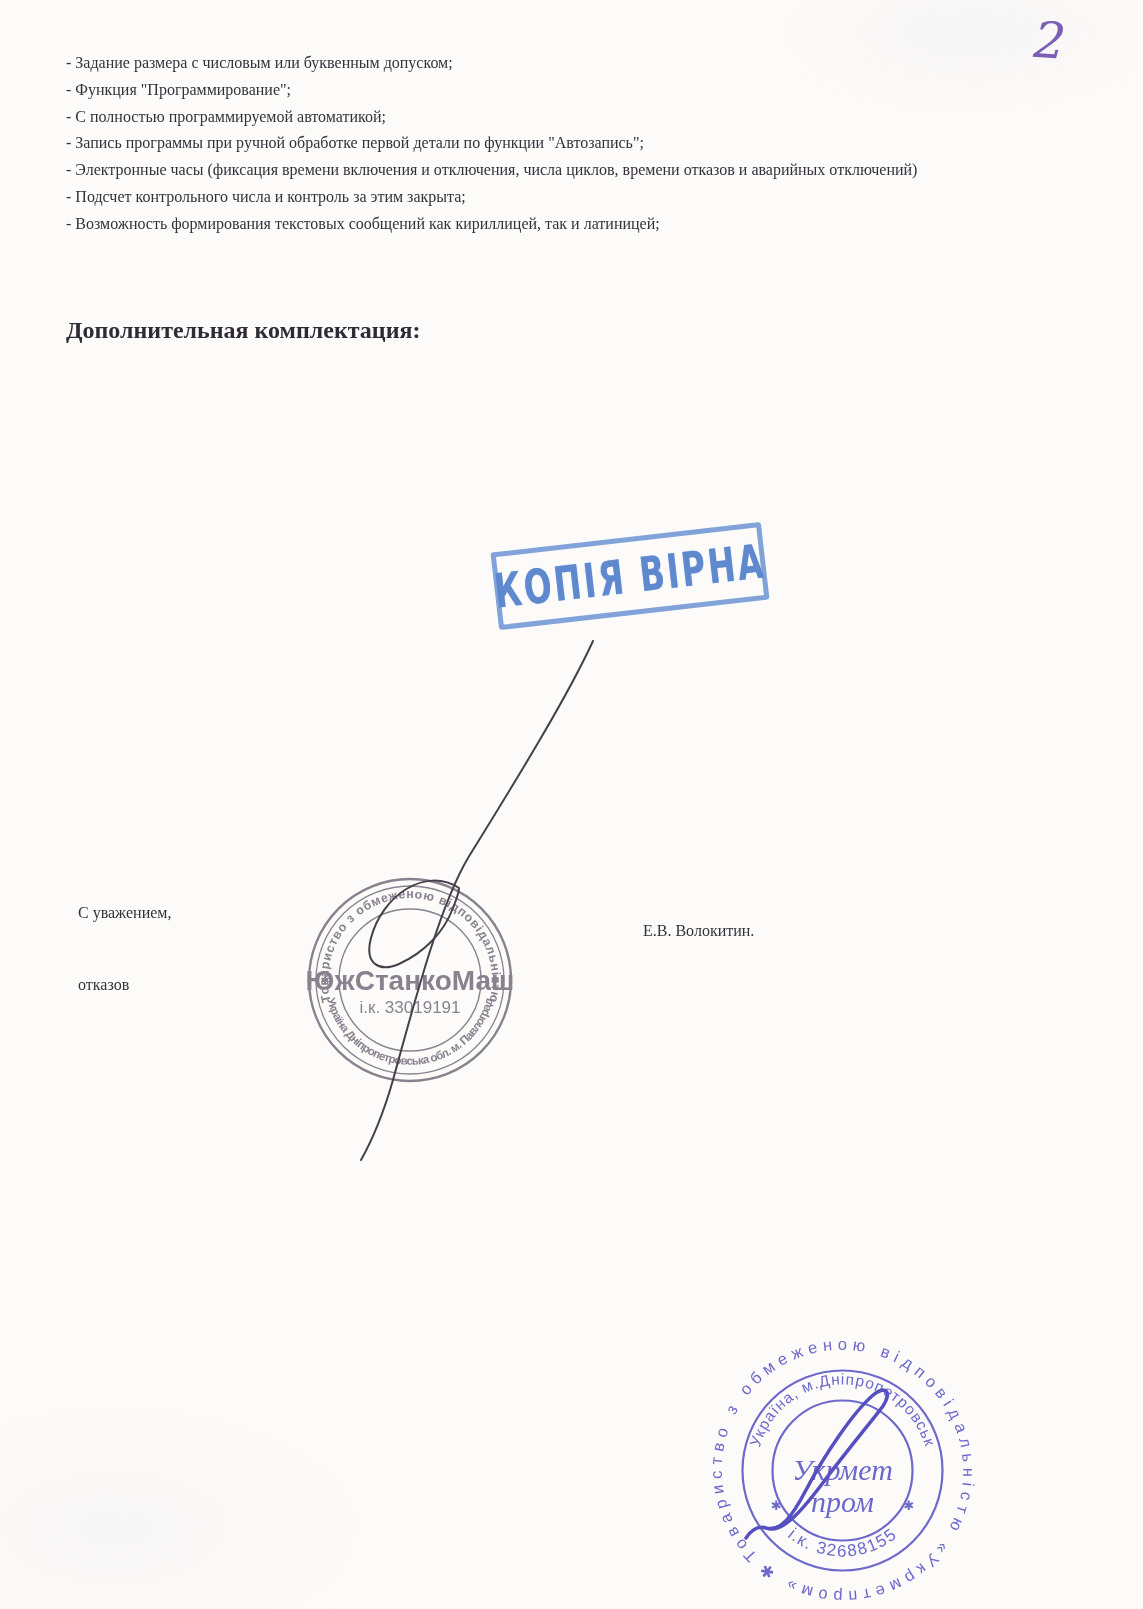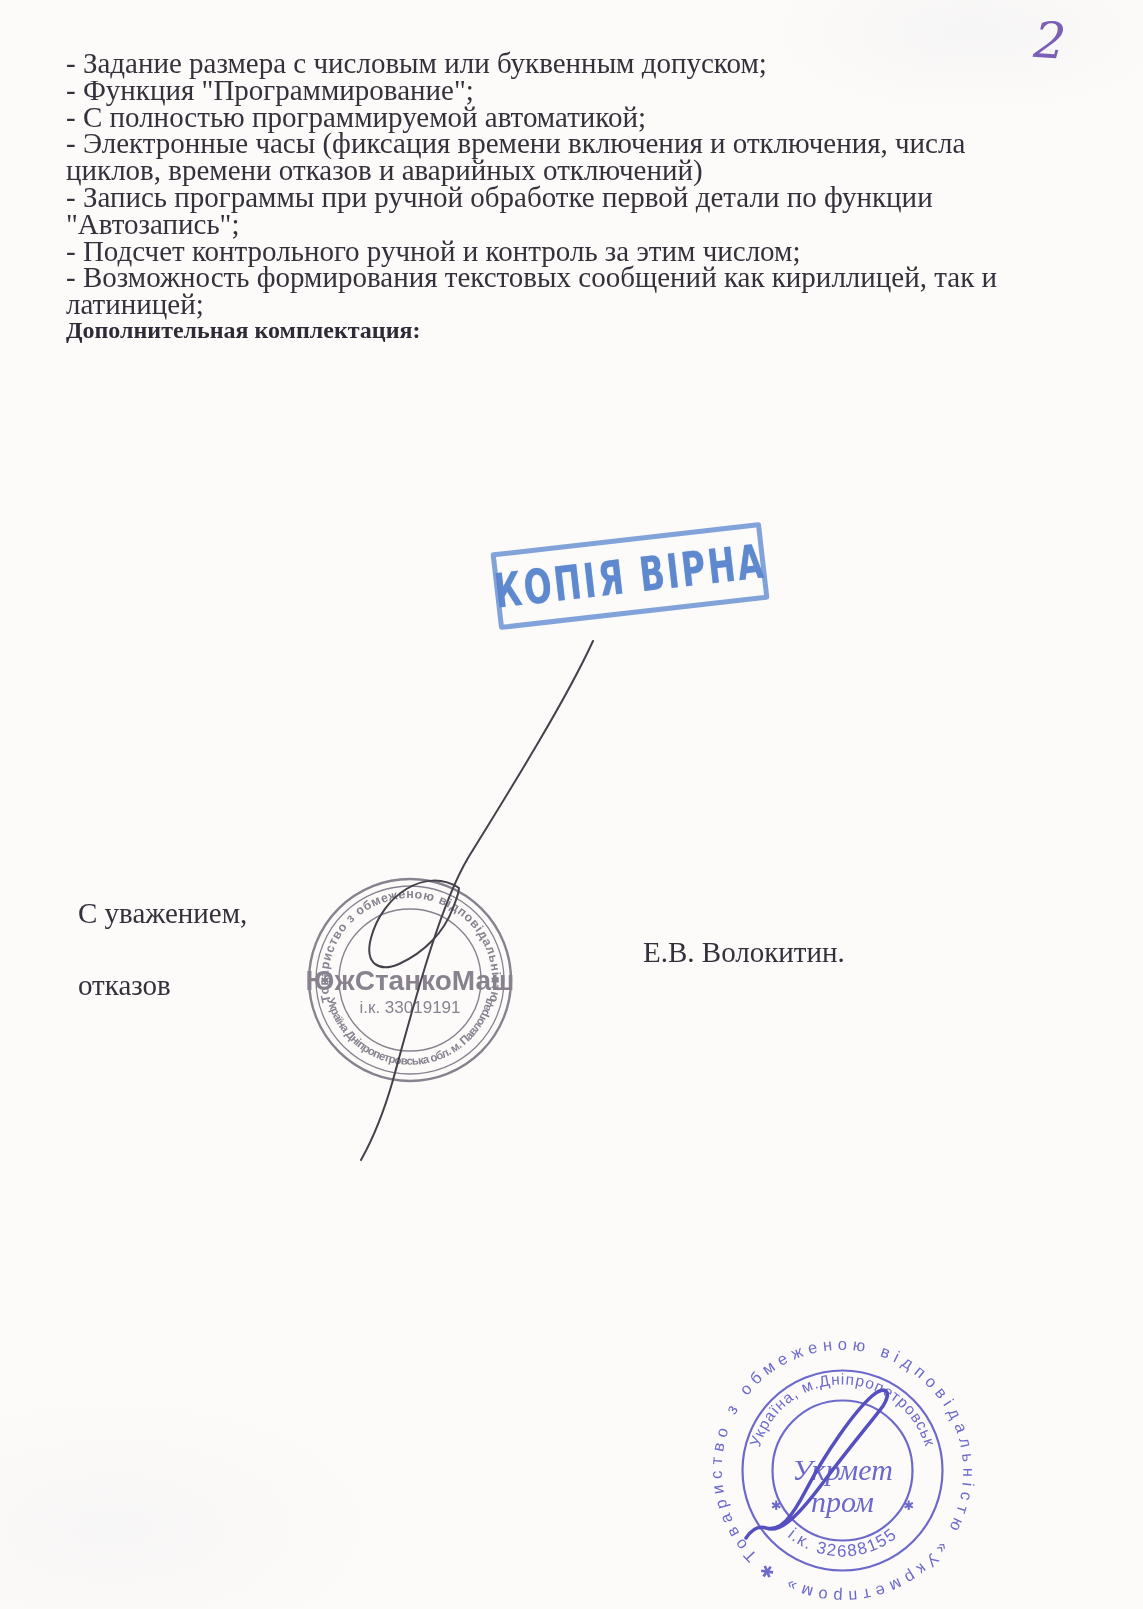--- a/index.html
+++ b/index.html
@@ -10,28 +10,28 @@
     position:relative;
     overflow:hidden;
   }
   .page{
     position:absolute;left:0;top:0;width:1143px;height:1609px;
     background:
       radial-gradient(ellipse 300px 120px at 85% 2%, rgba(200,198,205,0.10), transparent 70%),
       radial-gradient(ellipse 400px 200px at 10% 95%, rgba(200,198,205,0.08), transparent 70%),
       #fcfbfa;
   }
-  .body-text{color:#35313b;font-size:29px;line-height:26.8px;}
+  .body-text{color:#35313b;font-size:16px;line-height:26.8px;}
   .features{position:absolute;left:66px;top:50px;width:992px;}
   .features div{margin:0;}
   .extras-heading{position:absolute;left:66px;top:317px;font-weight:bold;color:#2f2b36;font-size:24px;}
   .extras{position:absolute;left:92px;top:347px;width:900px;}
   .signoff-1{position:absolute;left:78px;top:900px;}
   .signoff-2{position:absolute;left:78px;top:972px;}
-  .signatory{position:absolute;left:643px;top:939px;}
+  .signatory{position:absolute;left:643px;top:918px;}
   .page-number{
     position:absolute;left:1034px;top:12px;
     font-family:"DejaVu Serif", serif;font-style:italic;
     font-size:50px;color:#7a5fb5;transform:rotate(4deg);
   }
   
   .copy-stamp{
     position:absolute;left:494px;top:537px;width:272px;height:78px;
     border:5px solid rgba(88,133,206,0.75);
     border-radius:3px;
@@ -55,23 +55,23 @@
 
 <div class="page">
 
   <div class="page-number">2</div>
 
   <div class="features body-text">
 
   <div>- Задание размера с числовым или буквенным допуском;</div>
       <div>- Функция "Программирование";</div>
       <div>- С полностью программируемой автоматикой;</div>
+      <div>- Запись программы при ручной обработке первой детали по функции "Автозапись";</div>
       <div>- Электронные часы (фиксация времени включения и отключения, числа циклов, времени отказов и аварийных отключений)</div>
-      <div>- Запись программы при ручной обработке первой детали по функции "Автозапись";</div>
-      <div>- Подсчет контрольного ручной и контроль за этим числом;</div>
+      <div>- Подсчет контрольного числа и контроль за этим закрыта;</div>
       <div>- Возможность формирования текстовых сообщений как кириллицей, так и латиницей;</div>
     </div>
 
   <div class="extras-heading">Дополнительная комплектация:</div>
 
   <div class="copy-stamp">
     <span>КОПІЯ ВІРНА</span>
   </div>
 
   <div class="signoff-1 body-text">С уважением,</div>

